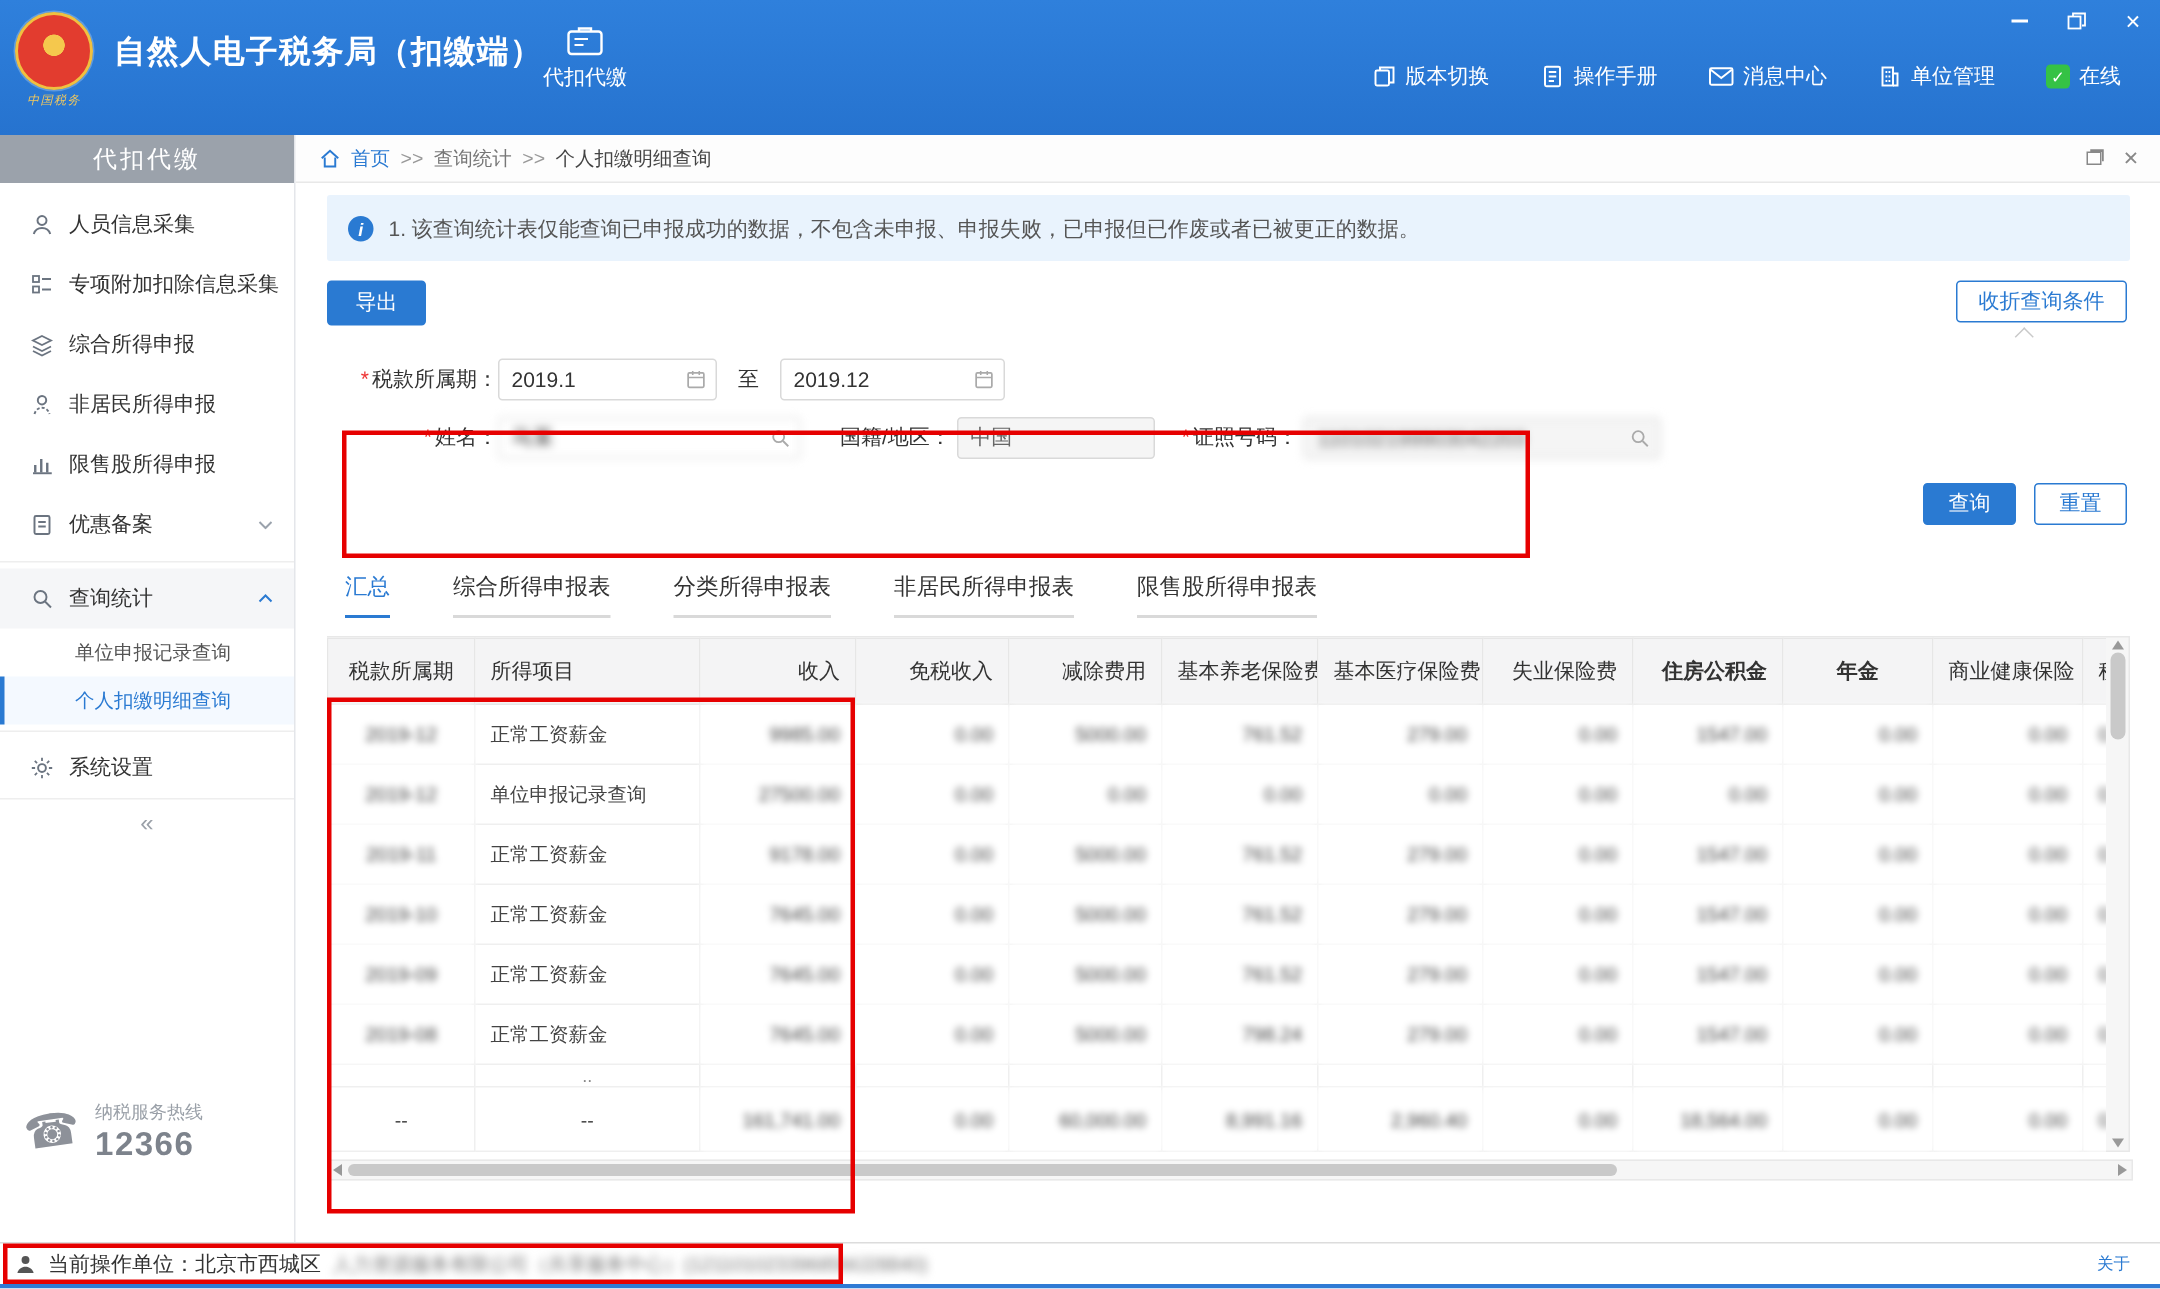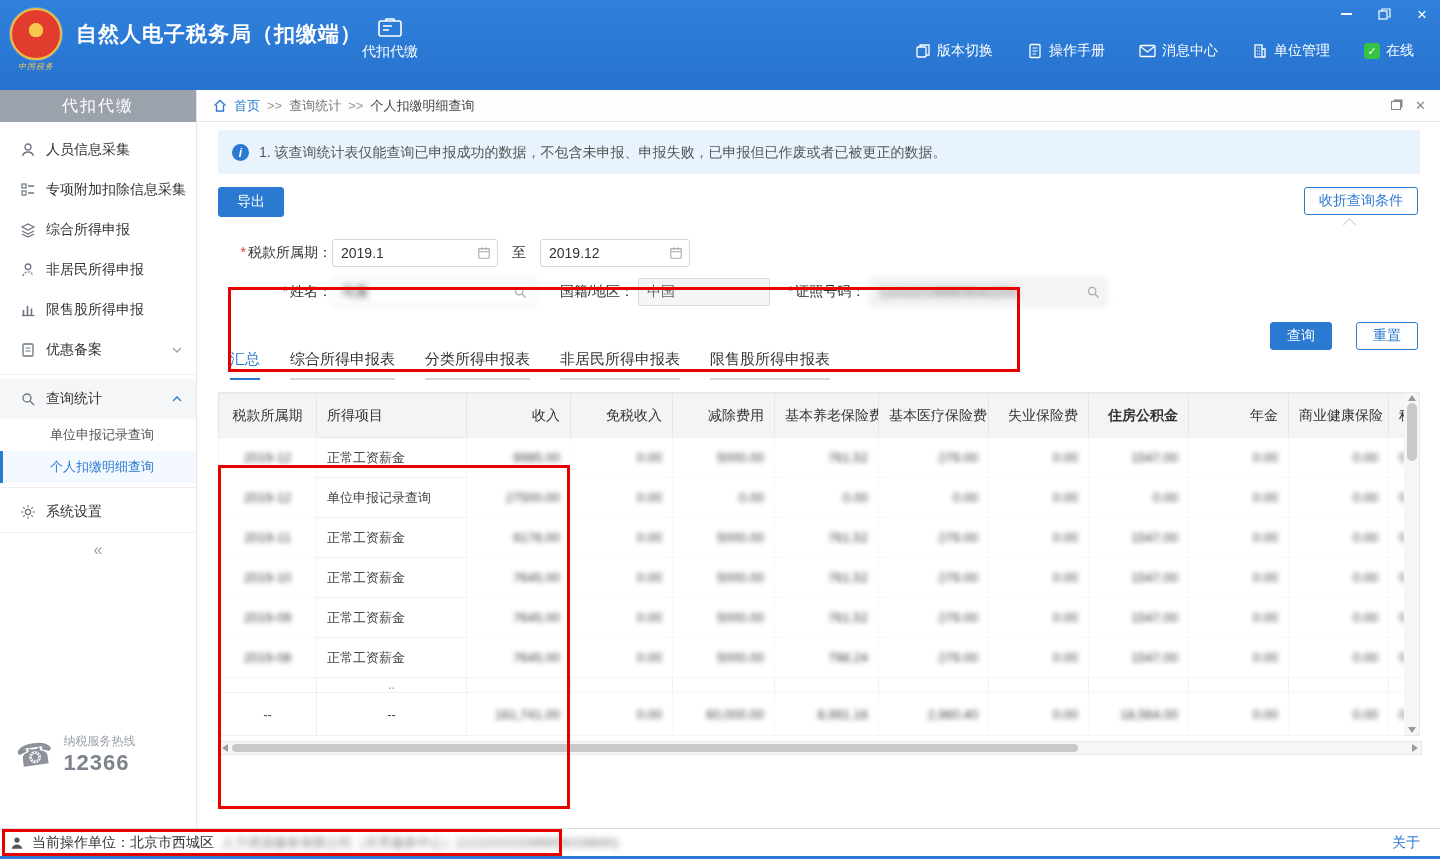--- a/index.html
+++ b/index.html
@@ -69,25 +69,25 @@
   .req { color:#e33; margin-right:2px; }
   .f-input { position:relative; display:flex; align-items:center; }
   .f-input input { height:28px; border:1px solid #d9d9d9; border-radius:3px; padding:0 26px 0 8px; font-size:14px; color:#333; font-family:inherit; background:#fff; outline:none; }
   .f-input.gray input { background:#f5f5f5; color:#666; }
   .f-input .in-icon { position:absolute; right:7px; color:#aaa; display:flex; }
   .to-label { margin:0 14px; color:#333; }
   .mid-label { margin-left:26px; color:#333; white-space:nowrap; }
   .blur-text input { filter:blur(3px); }
 
   
-  .actions-row { margin-top:16px; display:flex; justify-content:flex-end; gap:24px; padding-right:2px; }
+  .actions-row { margin-top:16px; display:flex; justify-content:flex-end; gap:12px; padding-right:2px; }
   .btn-sm { height:28px; padding:0 16px; }
 
   
-  .tabs { margin-top:0; display:flex; gap:30px; padding-left:12px; }
+  .tabs { margin-top:32px; display:flex; gap:42px; padding-left:12px; }
   .tab { font-size:15px; padding-bottom:9px; border-bottom:2px solid #d9d9d9; cursor:pointer; color:#333; }
   .tab.active { color:#2a7ad2; border-bottom-color:#2a7ad2; }
 
   
   .table-zone { margin-top:12px; display:flex; }
   .grid-clip { width:1188px; overflow:hidden; border-top:1px solid #e8e8e8; }
   table.grid { border-collapse:collapse; table-layout:fixed; width:1200px; font-size:13px; }
   table.grid th { height:44px; background:#f4f4f5; font-weight:normal; font-size:14px; color:#333; border:1px solid #e6e6e6; padding:0 10px; white-space:nowrap; overflow:hidden; }
   table.grid td { height:40px; background:#fff; border:1px solid #efefef; padding:0 10px; white-space:nowrap; overflow:hidden; color:#444; }
   table.grid tr.ellipsis-row td { height:14px; font-size:12px; color:#888; padding:0 10px; }
@@ -102,21 +102,21 @@
   .tri-left { width:0; height:0; border-top:4px solid transparent; border-bottom:4px solid transparent; border-right:6px solid #999; }
   .tri-right { width:0; height:0; border-top:4px solid transparent; border-bottom:4px solid transparent; border-left:6px solid #999; }
   .vs-spacer { flex:1; }
   .hscroll { margin-top:5px; width:1204px; height:14px; background:#f6f6f6; border:1px solid #e8e8e8; display:flex; align-items:center; padding:0 3px; gap:4px; }
   .h-thumb { height:8px; width:846px; background:#c9c9c9; border-radius:4px; }
 
   
   .statusbar { height:31px; border-top:1px solid #dcdcdc; border-bottom:3px solid #2f7ad4; display:flex; align-items:center; padding:0 20px 0 10px; gap:8px; background:#fff; }
   .status-text { font-size:14px; color:#333; }
   .status-blur { font-size:13px; color:#777; filter:blur(3px); }
-  .about-link { margin-left:auto; color:#2a7ad2; font-size:14px; cursor:pointer; }
+  .about-link { margin-left:auto; color:#2a7ad2; font-size:11px; cursor:pointer; }
 
   
   .anno { position:absolute; border:3px solid #e60000; pointer-events:none; z-index:60; }
   .anno-filters { left:228px; top:287px; width:792px; height:85px; }
   .anno-table { left:218px; top:465px; width:352px; height:344px; }
   .anno-status { left:2px; top:829px; width:560px; height:27px; }
 
   svg.ic { display:block; }
 </style>
 </head>
@@ -315,21 +315,21 @@
         <button class="btn-outline collapse-filters">
             <span>收折查询条件</span>
           </button>
         <span class="caret-up"></span>
       </div>
 
       <div class="filters">
         <div class="f-row">
           <span class="f-label"><span class="req">*</span><span>税款所属期：</span></span>
           <span class="f-input">
-            <input style="width: 166px;" readonly="" value="2019.1">
+            <input style="width: 146px;" readonly="" value="2019.1">
             <span class="in-icon">
                 <svg class="ic" width="14" height="14" viewBox="0 0 16 16">
                   <rect x="2" y="3" width="12" height="11" rx="1" fill="none" stroke="#aaa" stroke-width="1.3"></rect>
                   <path d="M2 6.5h12M5.5 1.5v3M10.5 1.5v3" stroke="#aaa" stroke-width="1.2"></path>
                 </svg>
               </span>
           </span>
           <span class="to-label">至</span>
           <span class="f-input">
             <input style="width: 150px;" readonly="" value="2019.12">
@@ -407,21 +407,21 @@
                 <tr>
                   <th style="text-align: center;">税款所属期</th>
                   <th style="text-align: left;">所得项目</th>
                   <th style="text-align: right;">收入</th>
                   <th style="text-align: right;">免税收入</th>
                   <th style="text-align: right;">减除费用</th>
                   <th style="text-align: right;">基本养老保险费</th>
                   <th style="text-align: right;">基本医疗保险费</th>
                   <th style="text-align: right;">失业保险费</th>
                   <th style="text-align: right; font-weight: bold;">住房公积金</th>
-                  <th style="text-align: right;">年金</th>
+                  <th style="text-align: center; font-weight: bold;">年金</th>
                   <th style="text-align: right;">商业健康保险</th>
                   <th style="text-align: right;">税</th>
                 </tr>
               </thead>
             <tbody>
                 <tr>
                   <td class="blurred" style="text-align: center;">2019-12</td>
                   <td style="text-align: left;">正常工资薪金</td>
                   <td class="blurred" style="text-align: right;">9985.00</td>
                   <td class="blurred" style="text-align: right;">0.00</td>

